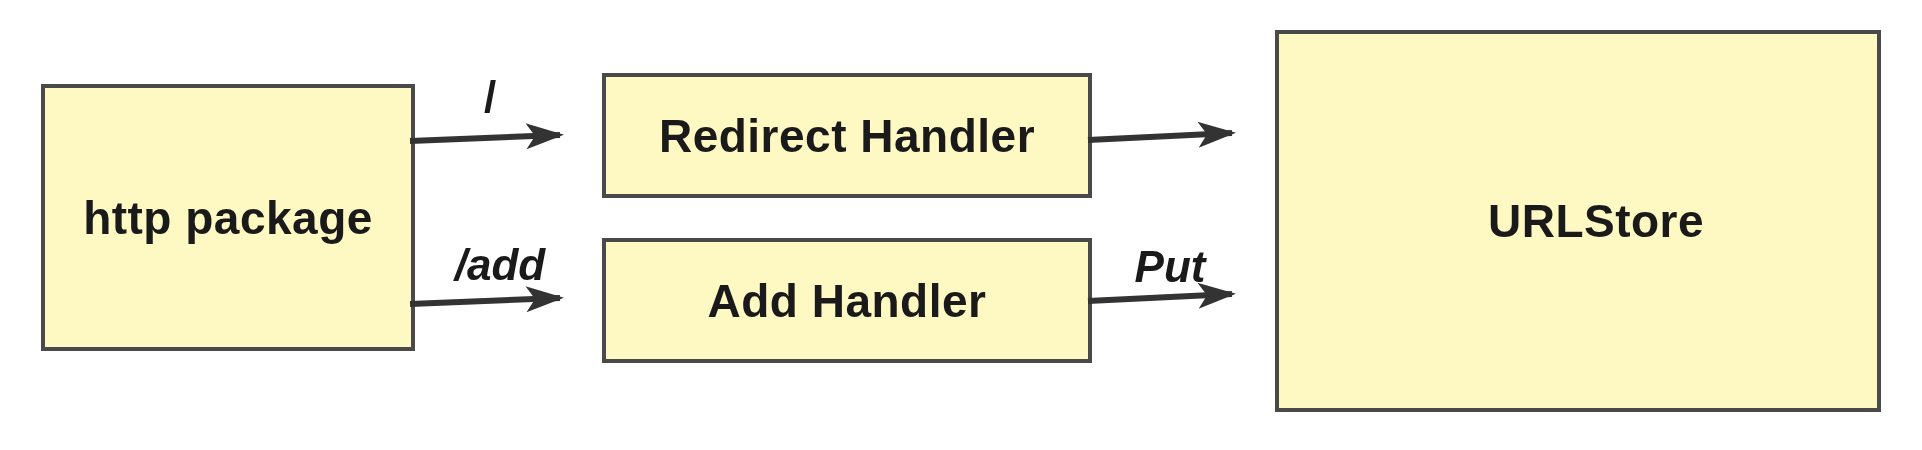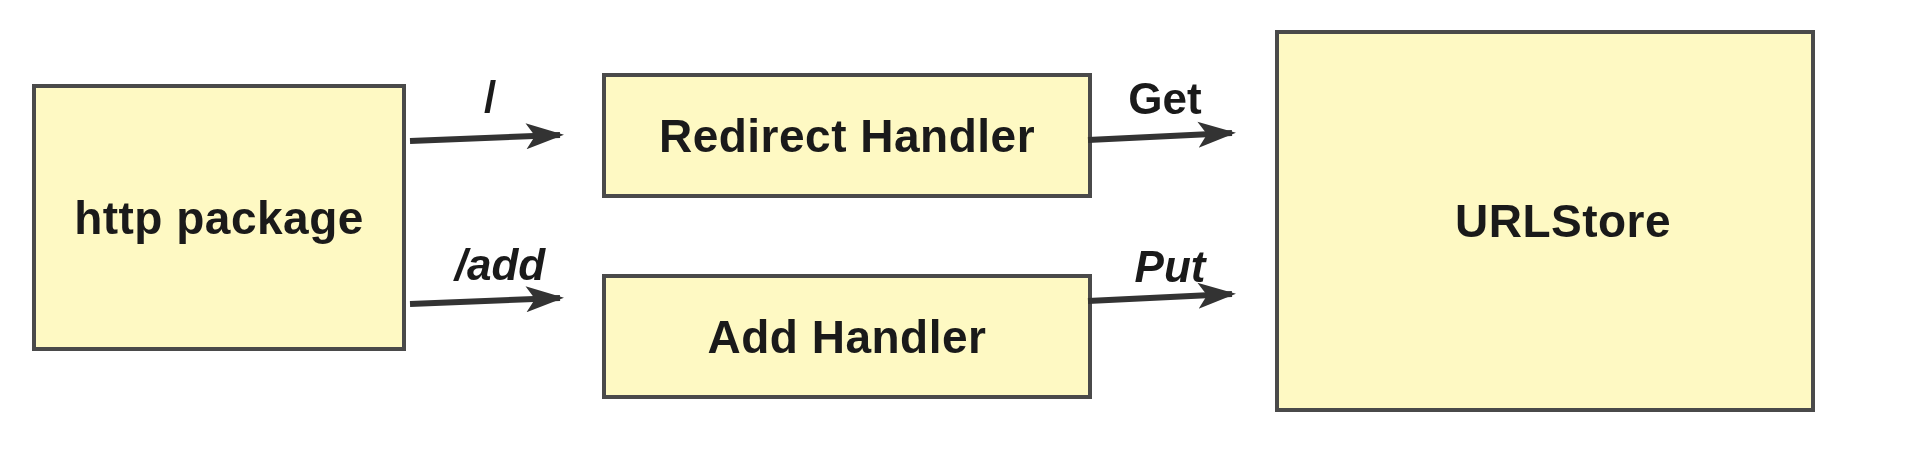--- a/index.html
+++ b/index.html
@@ -24,24 +24,24 @@
     align-items: center;
     justify-content: center;
   }
   .node-label {
     font-size: 46px;
     font-weight: 700;
     color: #1a1a1a;
     letter-spacing: 0.5px;
     white-space: nowrap;
   }
-  #node-http-package   { left: 32px;   top: 84px;  width: 374px; height: 267px; }
+  #node-http-package   { left: 41px;   top: 84px;  width: 374px; height: 267px; }
   #node-redirect-handler { left: 602px; top: 73px;  width: 490px; height: 125px; }
-  #node-add-handler    { left: 602px;  top: 238px; width: 490px; height: 125px; margin-top: 36px; }
-  #node-urlstore       { left: 1275px; top: 30px;  width: 540px; height: 382px; padding-left: 36px; }
+  #node-add-handler    { left: 602px;  top: 238px; width: 490px; height: 125px; }
+  #node-urlstore       { left: 1275px; top: 30px;  width: 606px; height: 382px; padding-left: 36px; }
 
   .arrows-layer {
     position: absolute;
     left: 0; top: 0;
     width: 1922px;
     height: 450px;
     pointer-events: none;
   }
   .edge-label {
     position: absolute;
@@ -84,16 +84,15 @@
       </marker>
     </defs>
     <line x1="410" y1="141" x2="560" y2="135" stroke="#333333" stroke-width="6" marker-end="url(#arrowhead)"></line>
     <line x1="410" y1="304" x2="560" y2="298" stroke="#333333" stroke-width="6" marker-end="url(#arrowhead)"></line>
     <line x1="1088" y1="140" x2="1232" y2="133" stroke="#333333" stroke-width="6" marker-end="url(#arrowhead)"></line>
     <line x1="1088" y1="301" x2="1232" y2="294" stroke="#333333" stroke-width="6" marker-end="url(#arrowhead)"></line>
   </svg>
 
   <div class="edge-label" id="edge-label-root">/</div>
   <div class="edge-label" id="edge-label-add">/add</div>
-  <div class="edge-label" id="edge-label-get">Get</div>
   <div class="edge-label" id="edge-label-put">Put</div>
 
 </div>
 
 </body></html>

